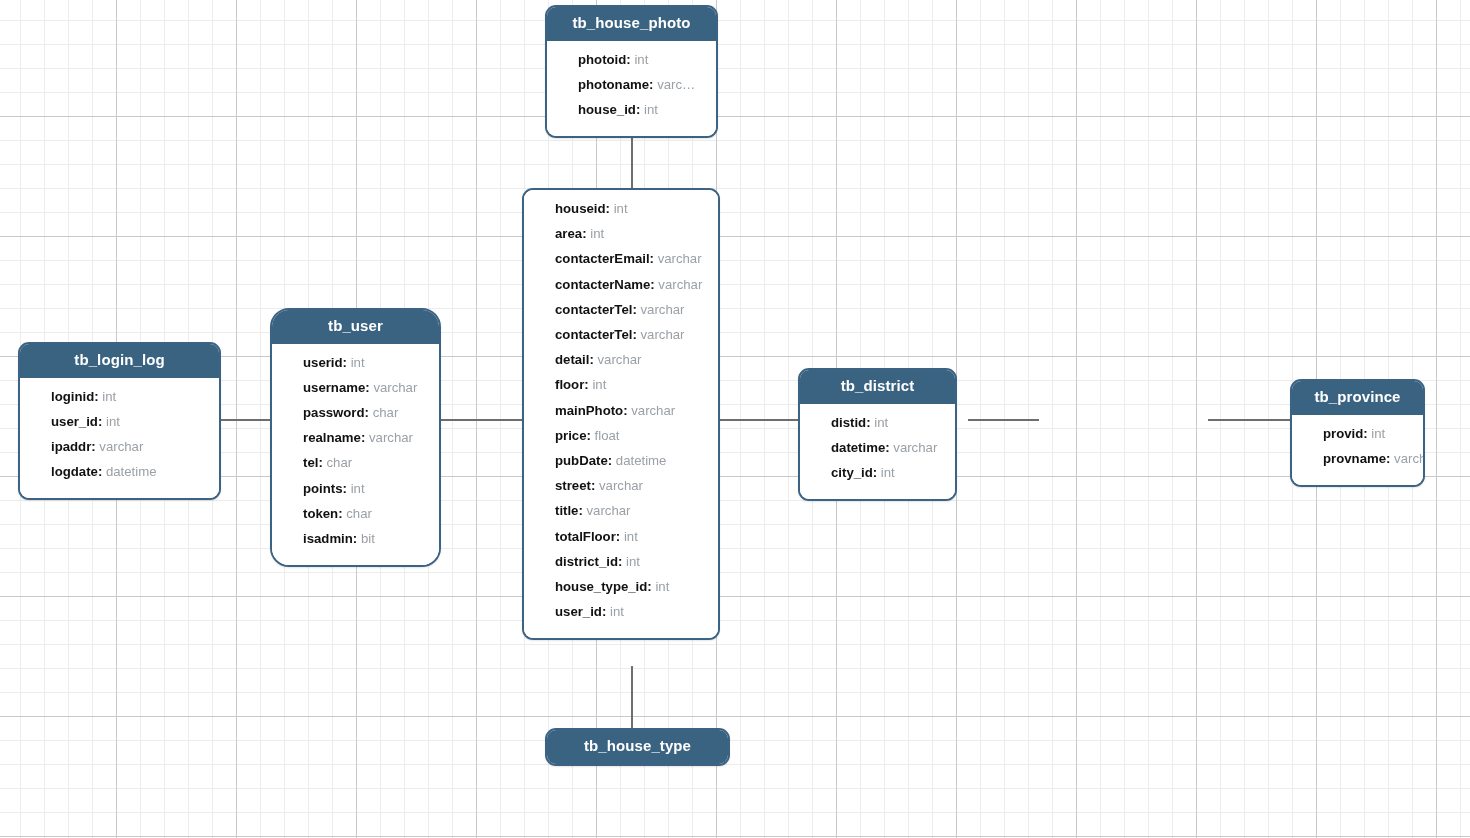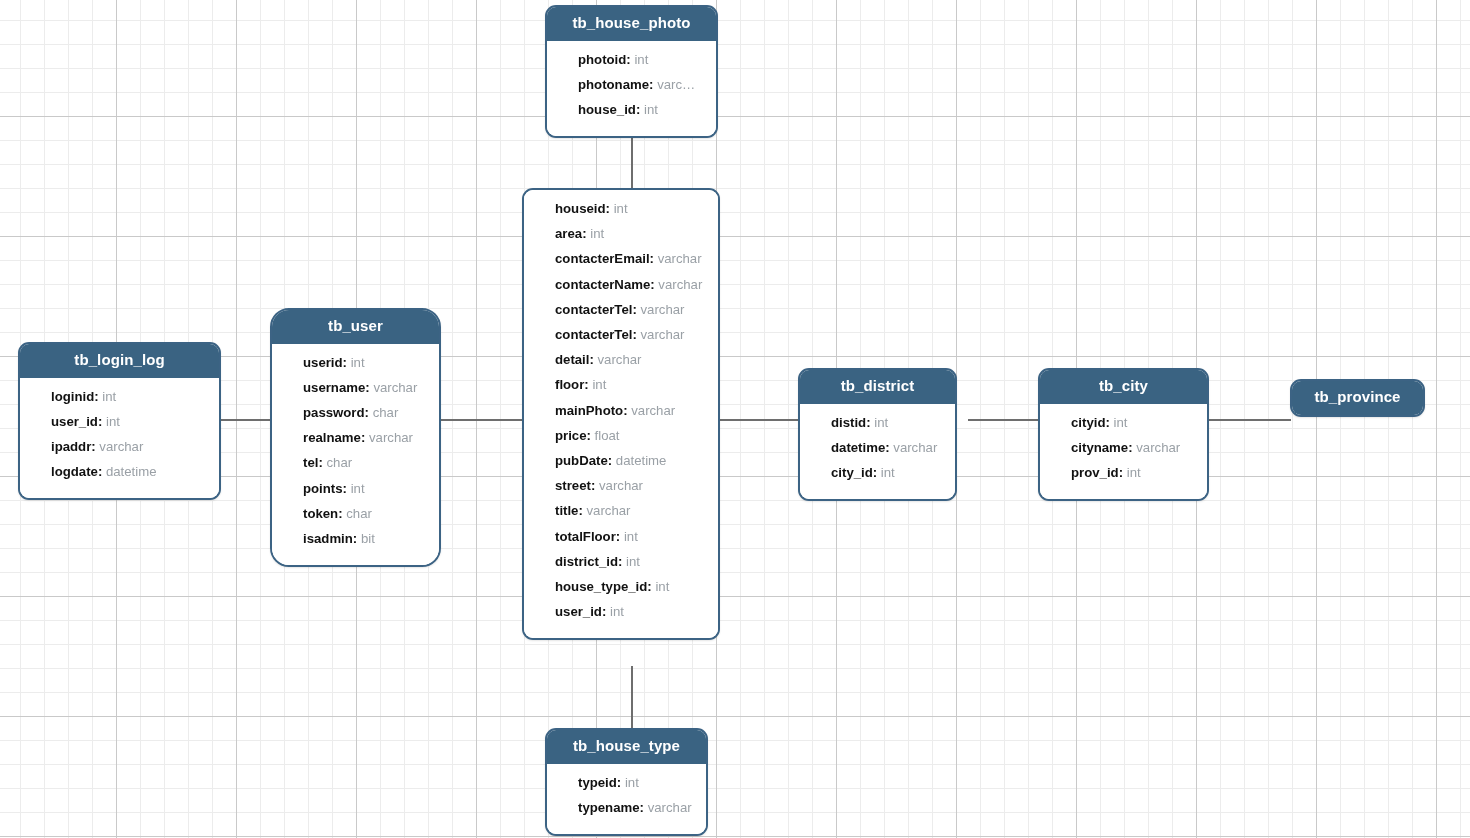--- a/index.html
+++ b/index.html
@@ -140,31 +140,23 @@
       </div>
     </div>
     <div class="table" style="left: 798px; top: 368px; width: 159px;">
       <div class="tbl-header">tb_district</div>
       <div class="tbl-body">
         <div class="field"><span class="fname">distid</span><span class="colon">: </span><span class="ftype">int</span></div>
         <div class="field"><span class="fname">datetime</span><span class="colon">: </span><span class="ftype">varchar</span></div>
         <div class="field"><span class="fname">city_id</span><span class="colon">: </span><span class="ftype">int</span></div>
       </div>
     </div>
-    <div class="table" style="left: 1038px; top: 368px; width: 171px;">
-      <div class="tbl-header">tb_city</div>
+    <div class="table" style="left: 1290px; top: 379px; width: 135px;">
+      <div class="tbl-header">tb_province</div>
       <div class="tbl-body">
-        <div class="field"><span class="fname">cityid</span><span class="colon">: </span><span class="ftype">int</span></div>
-        <div class="field"><span class="fname">cityname</span><span class="colon">: </span><span class="ftype">varchar</span></div>
-        <div class="field"><span class="fname">prov_id</span><span class="colon">: </span><span class="ftype">int</span></div>
+        <div class="field"><span class="fname">provid</span><span class="colon">: </span><span class="ftype">int</span></div>
+        <div class="field"><span class="fname">provname</span><span class="colon">: </span><span class="ftype">varchar</span></div>
       </div>
     </div>
-    <div class="table" style="left: 1290px; top: 379px; width: 135px;">
-      <div class="tbl-header">tb_province</div>
-    </div>
-    <div class="table" style="left: 545px; top: 728px; width: 163px;">
+    <div class="table" style="left: 545px; top: 728px; width: 185px;">
       <div class="tbl-header">tb_house_type</div>
-      <div class="tbl-body">
-        <div class="field"><span class="fname">typeid</span><span class="colon">: </span><span class="ftype">int</span></div>
-        <div class="field"><span class="fname">typename</span><span class="colon">: </span><span class="ftype">varchar</span></div>
-      </div>
     </div>
   </div>
 
 </body></html>

